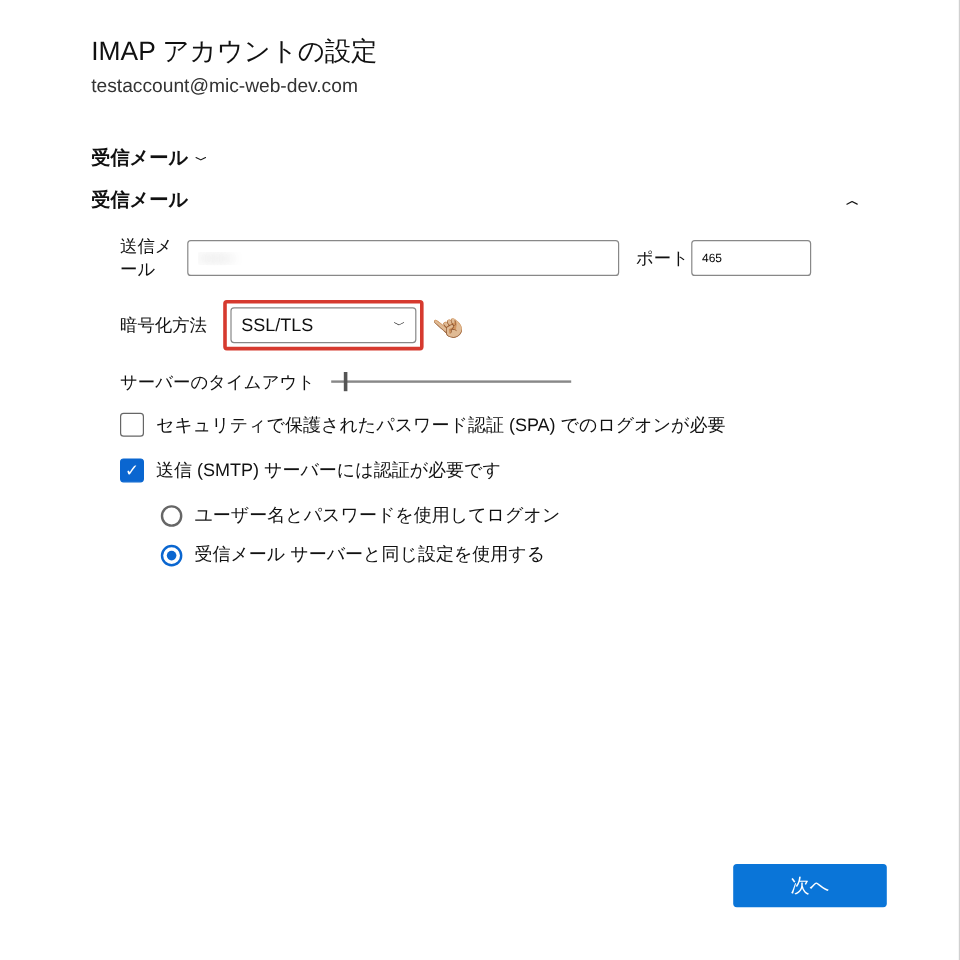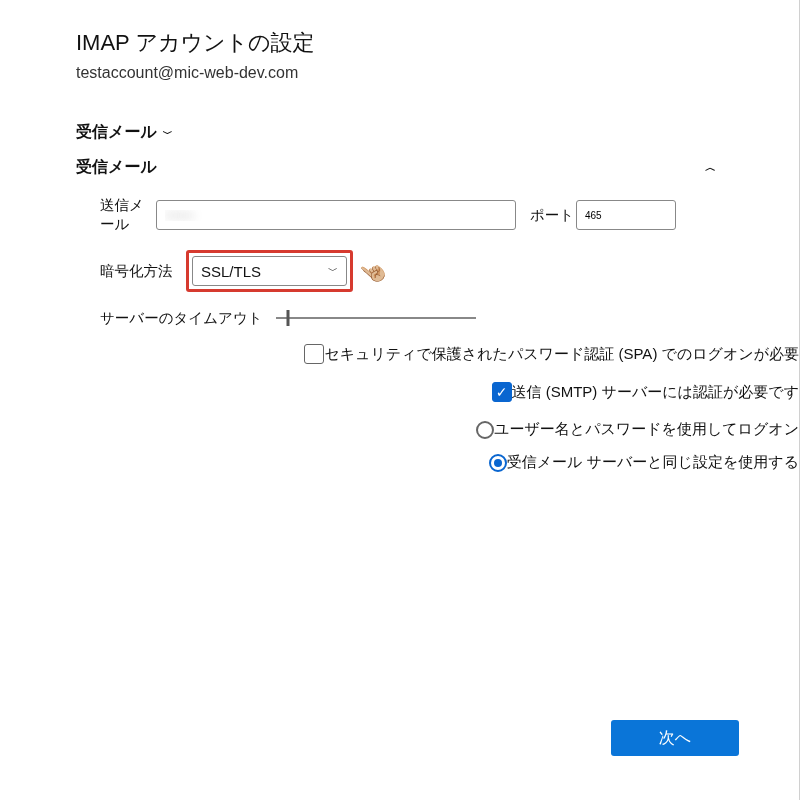--- a/index.html
+++ b/index.html
@@ -91,25 +91,24 @@
     position:absolute; left:0; right:0; top:50%;
     height:2px; background:#888; transform:translateY(-50%);
   }
   .slider-thumb {
     position:absolute; top:50%; transform:translate(-50%,-50%);
     width:3px; height:16px; background:#555;
     left:6%;
   }
 
   .check-row, .radio-row {
-    display:flex; align-items:center; 
+    display:flex; align-items:center; gap:10px;
     font-size:15px;
     margin:0 0 18px 0;
     padding-left:24px;
-    justify-content:flex-end;
   }
   .radio-group { padding-left:34px; }
   .radio-row   { padding-left:24px; margin-bottom:14px; }
 
   .cb {
     width:20px; height:20px;
     border:1.5px solid #666; border-radius:3px;
     display:flex; align-items:center; justify-content:center;
     background:#fff;
     flex-shrink:0;

